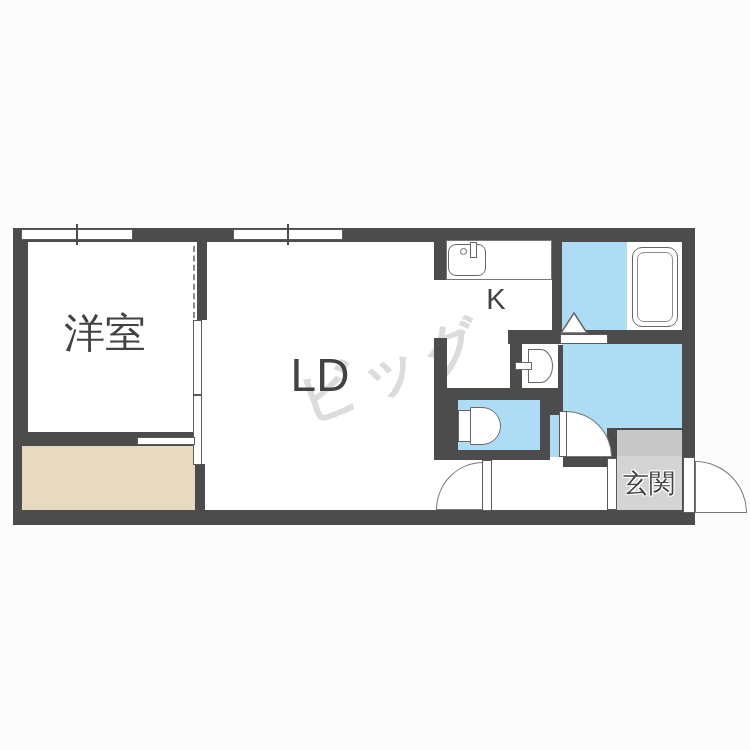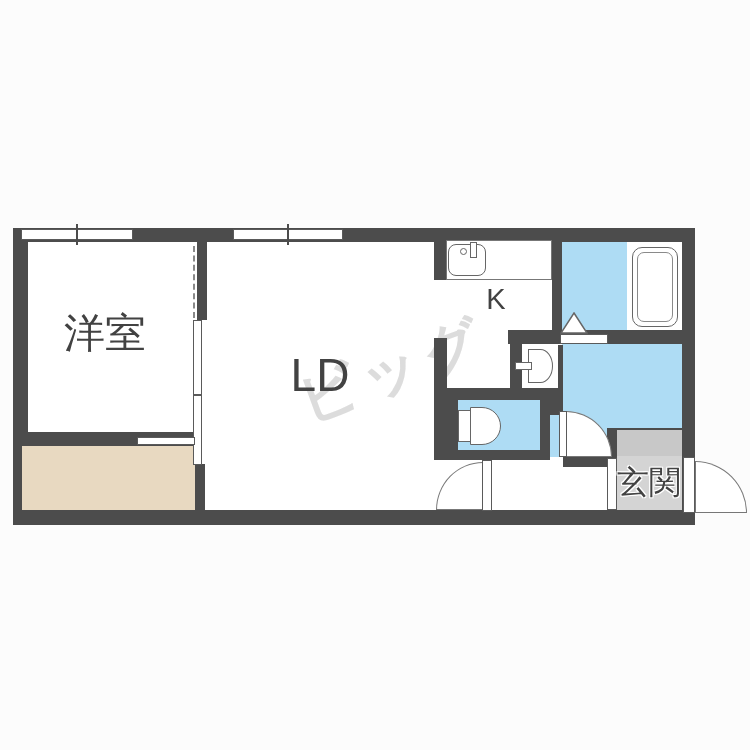--- a/index.html
+++ b/index.html
@@ -97,15 +97,15 @@
   <div class="abs arc-tr" style="left:566px;top:411px;width:46px;height:46px;"></div>
   <div class="abs thinfix" style="left:559px;top:411px;width:8px;height:46px;"></div>
 
   <div class="abs thinfix" style="left:607px;top:458px;width:10px;height:52px;"></div>
   <div class="abs thinfix" style="left:683px;top:457px;width:12px;height:56px;"></div>
   <div class="abs arc-tr" style="left:695px;top:461px;width:52px;height:52px;"></div>
 
   <div class="abs label" style="left:320px;top:375px;font-size:46px;">LD</div>
   <div class="abs label" style="left:105px;top:333px;font-size:41px;">洋室</div>
   <div class="abs label" style="left:496px;top:299px;font-size:29px;">K</div>
-  <div class="abs label halo" style="left:649px;top:483px;font-size:32px;font-weight:500;">玄関</div>
+  <div class="abs label halo" style="left:649px;top:483px;font-size:26px;font-weight:500;">玄関</div>
 
 </div>
 
 </body></html>

